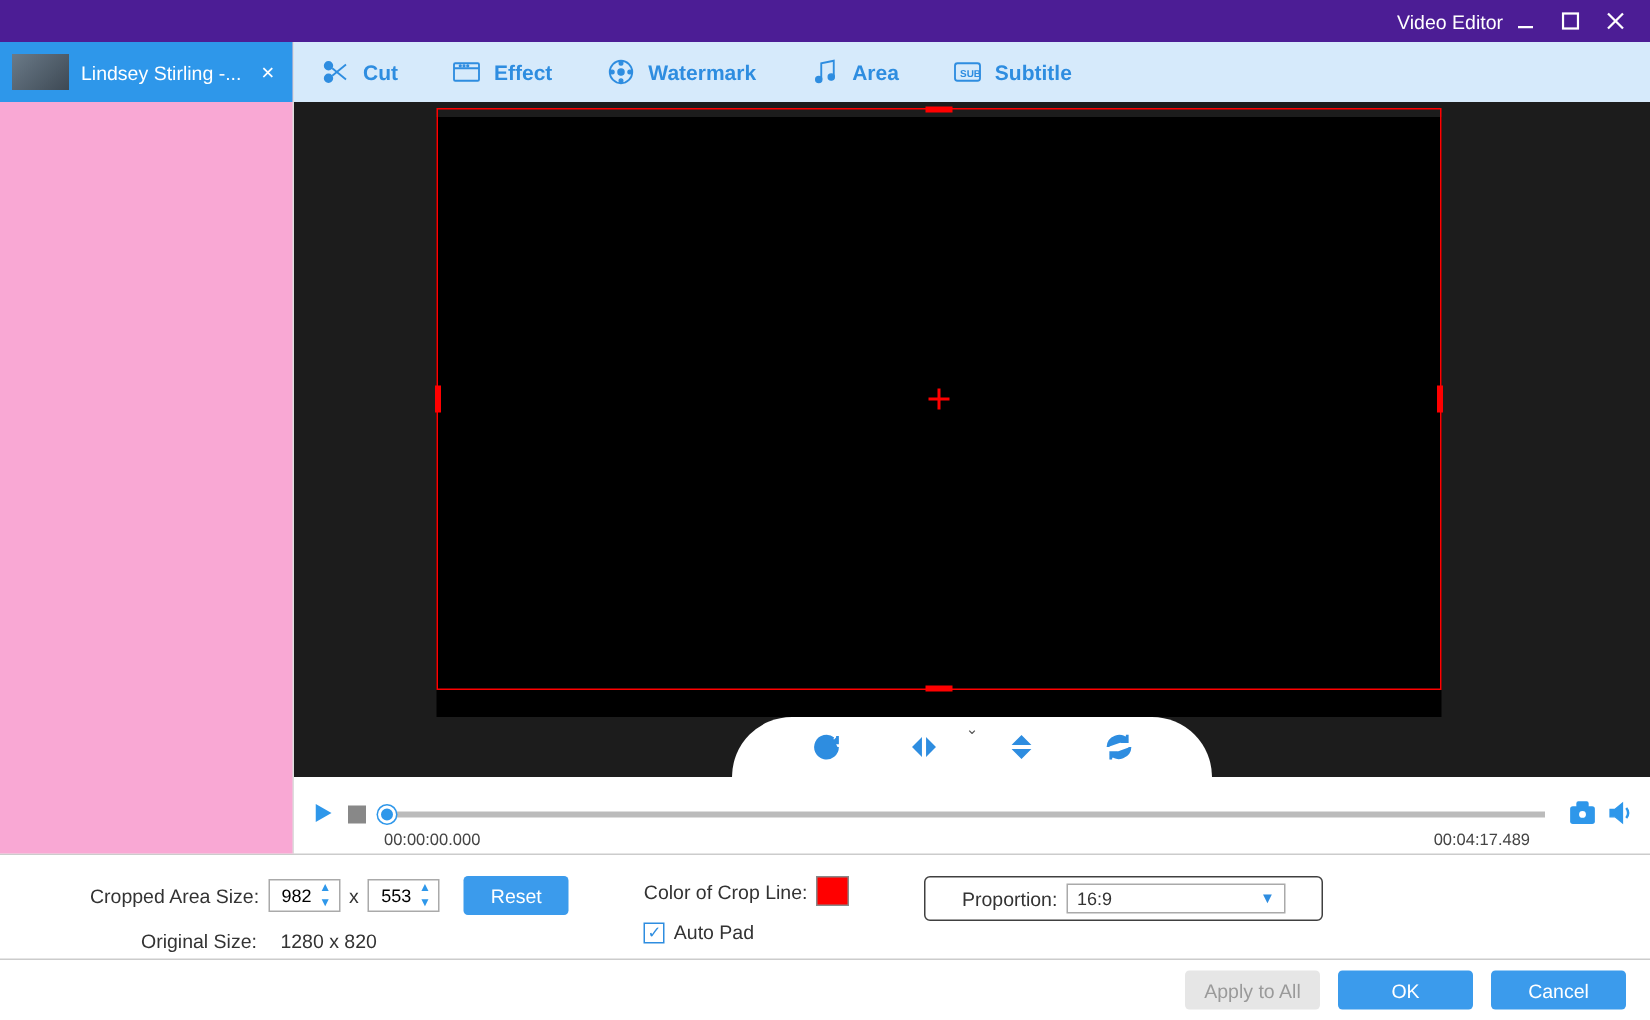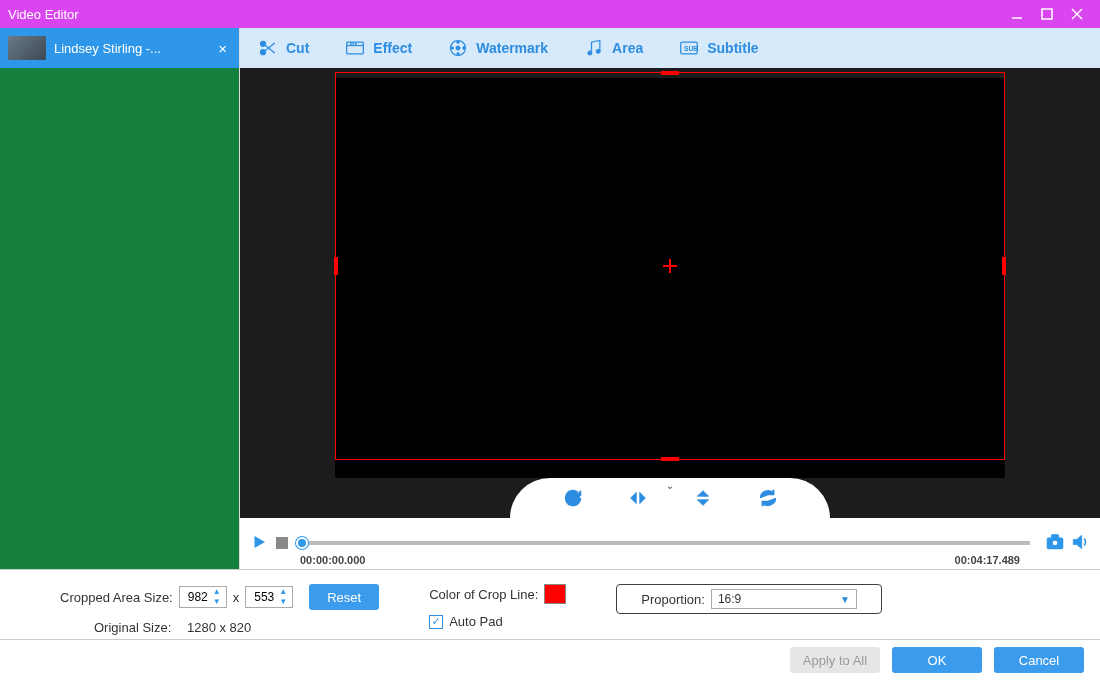--- a/index.html
+++ b/index.html
@@ -1,24 +1,24 @@
 <!DOCTYPE html>
 <html><head>
 <meta charset="utf-8">
 <style>
   * { box-sizing: border-box; font-family: "Segoe UI", Arial, sans-serif; }
   body { margin:0; padding:0; width:1100px; height:680px; background:#fff; overflow:hidden; font-size:13px; color:#333; }
   
-  .titlebar { height:28px; background:#d946ef; color:#fff; display:flex; align-items:center; padding:14px 8px; }
+  .titlebar { height:28px; background:#4c1d95; color:#fff; display:flex; align-items:center; padding:14px 8px;text-align:right; }
   .titlebar .title { flex:1; font-size:13px; }
   .titlebar .win-btn { width:30px; height:28px; display:flex; align-items:center; justify-content:center; font-size:14px; }
   .titlebar .win-btn svg { stroke:#fff; fill:none; }
   
   .body { display:flex; height:541px; }
-  .sidebar { width:240px; background:#15803d; border-right:1px solid #ddd; }
+  .sidebar { width:196px; background:#f9a8d4; border-right:1px solid #ddd; }
   .file-item { height:40px; background:#2e97ea; color:#fff; display:flex; align-items:center; padding:0 8px; }
   .file-item .thumb { width:38px; height:24px; background:#5a6a7a; margin-right:8px; background:linear-gradient(135deg,#6b7a88 0%,#3d4954 100%); }
   .file-item .name { flex:1; font-size:13px; overflow:hidden; white-space:nowrap; text-overflow:ellipsis; }
   .file-item .close { font-size:15px; padding:0 4px; }
   
   .main { flex:1; display:flex; flex-direction:column; }
   .tabs { height:40px; background:#d6eafb; display:flex; align-items:stretch; }
   .tab { display:flex; align-items:center; gap:8px; padding:0 18px; color:#2e8de0; font-weight:600; font-size:14px; }
   .tab.active { background:#3b9bec; color:#fff; }
   .tab .ic { width:20px; height:20px; display:flex; align-items:center; justify-content:center; }
@@ -35,21 +35,21 @@
   .handle.w{left:-2px;} .handle.e{right:-2px;}
   .handle.n, .handle.s { height:4px; width:18px; left:50%; transform:translateX(-50%);} 
   .handle.n{top:-2px;} .handle.s{bottom:-2px;}
   
   .rotate-bar { position:absolute; bottom:0; left:50%; transform:translateX(-50%); width:320px; height:40px;
     background:#fff; border-top-left-radius:45px; border-top-right-radius:45px; display:flex; align-items:center; justify-content:space-around; padding:0 30px; }
   .rotate-bar .rbtn { width:28px; height:28px; display:flex; align-items:center; justify-content:center; }
   .rotate-bar svg { stroke:#2e8de0; fill:#2e8de0; }
   .rotate-bar .chev { position:absolute; top:2px; left:50%; transform:translateX(-50%); font-size:10px; color:#555; }
   
-  .playback { height:50px; background:#fff; display:flex; align-items:center; padding:0 10px; gap:8px; position:relative;font-weight:bold; }
+  .playback { height:50px; background:#fff; display:flex; align-items:center; padding:0 10px; gap:8px; position:relative; }
   .play-btn svg { fill:#2e97ea; }
   .stop-btn { width:12px; height:12px; background:#888; }
   .timeline { flex:1; height:4px; background:#bbb; position:relative; margin:0 6px; }
   .timeline .knob { position:absolute; left:0; top:50%; transform:translate(-50%,-50%); width:12px; height:12px; border-radius:50%; background:#2e97ea; border:2px solid #fff; box-shadow:0 0 0 1px #2e97ea; }
   .time-labels { position:absolute; bottom:2px; left:60px; right:80px; display:flex; justify-content:space-between; font-size:11px; color:#444; }
   .right-icons { display:flex; align-items:center; gap:4px; }
   .right-icons svg { fill:#2e97ea; stroke:#2e97ea; }
   
   .settings { height:70px; border-top:1px solid #ccc; display:flex; align-items:flex-start; padding:14px 30px 0; gap:50px; }
   .settings .col { display:flex; flex-direction:column; gap:10px; }

